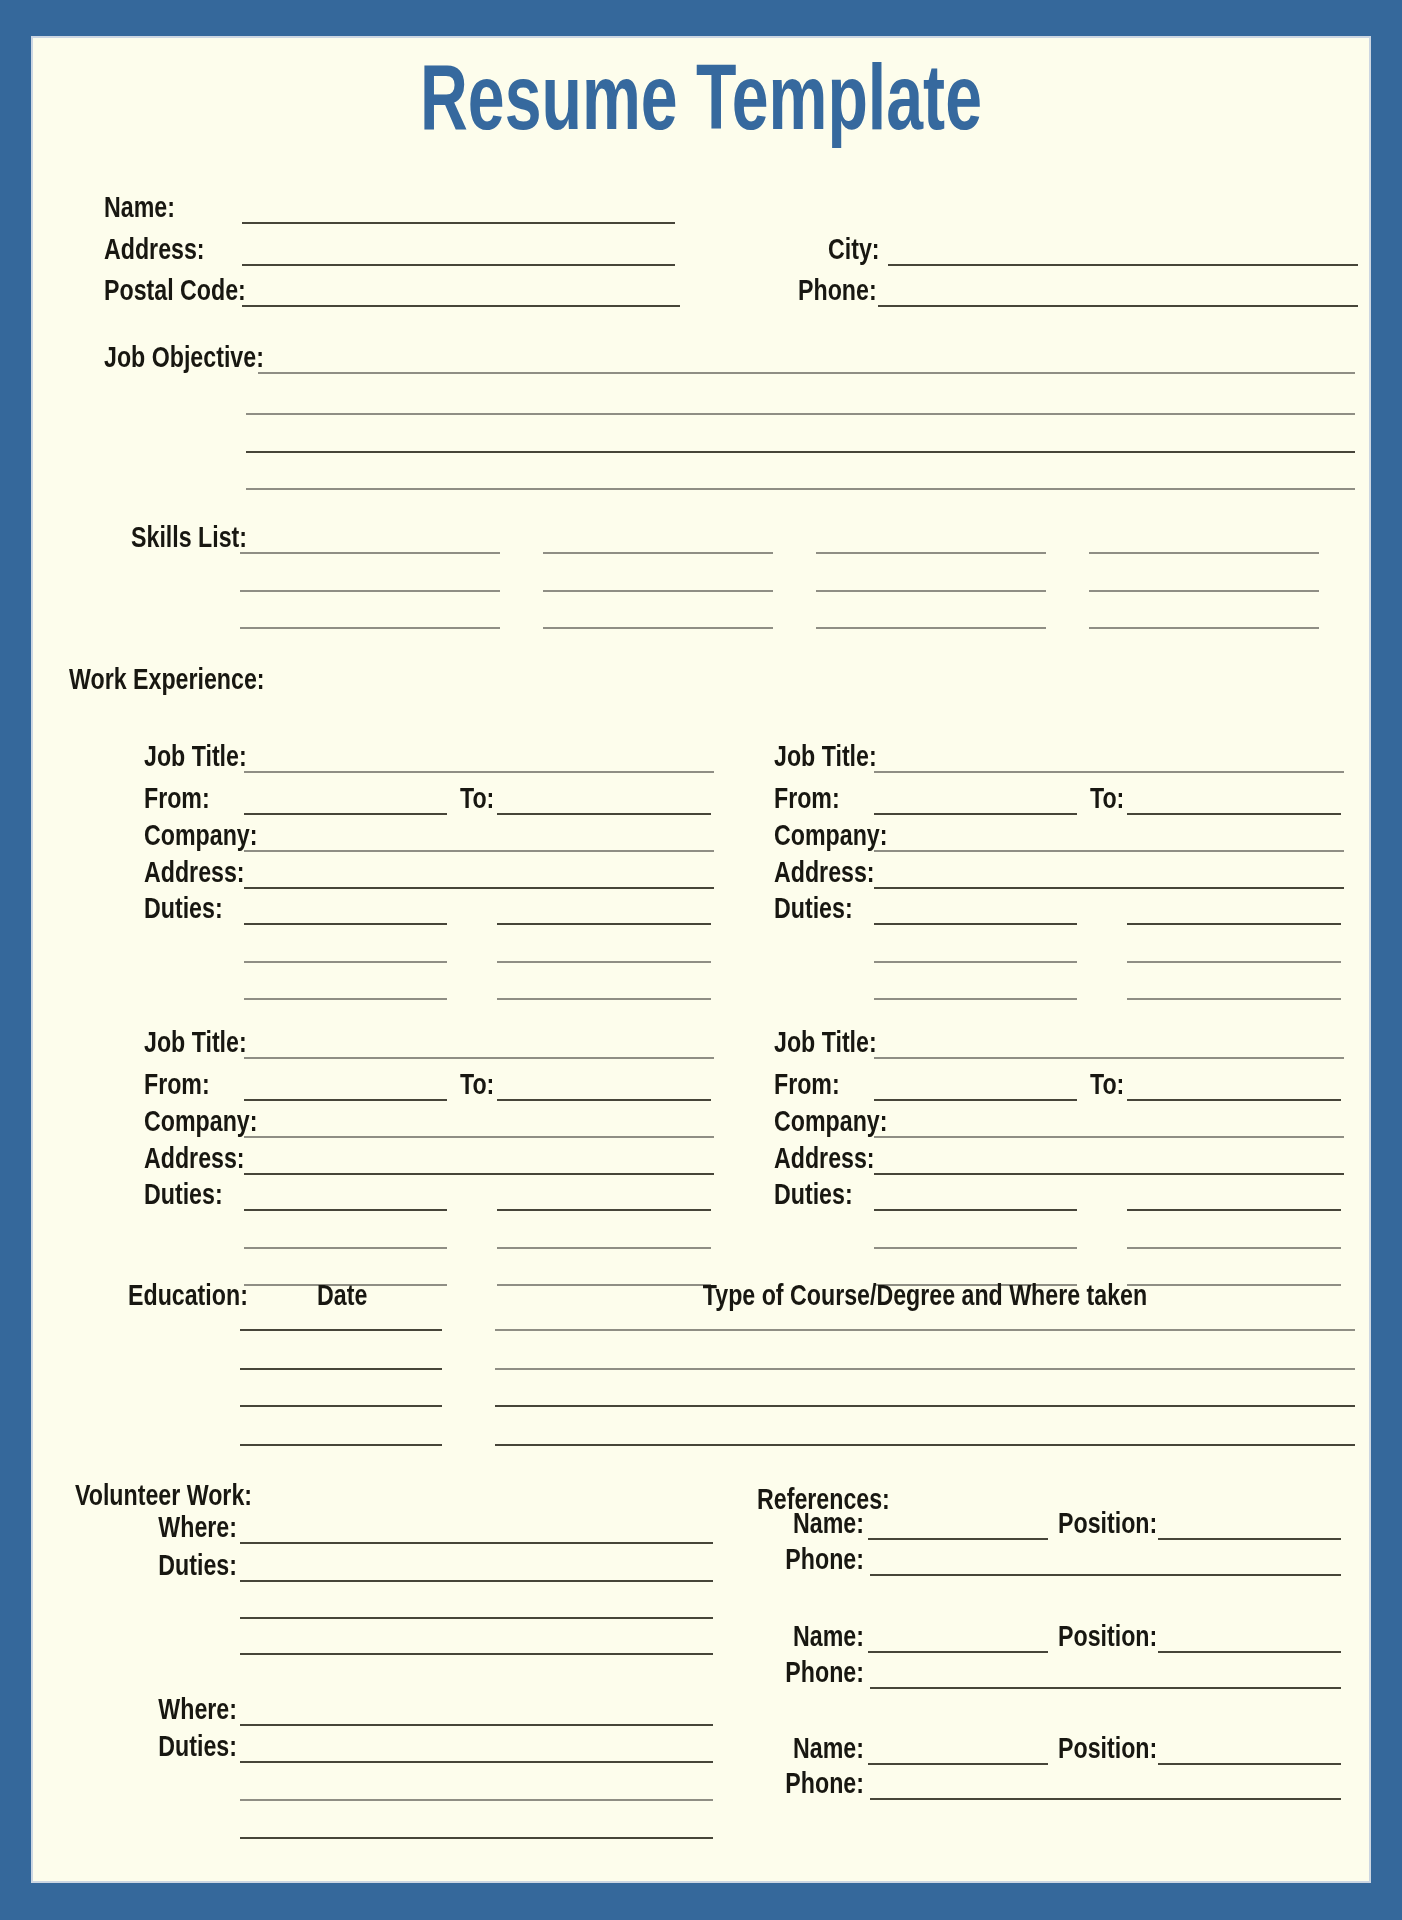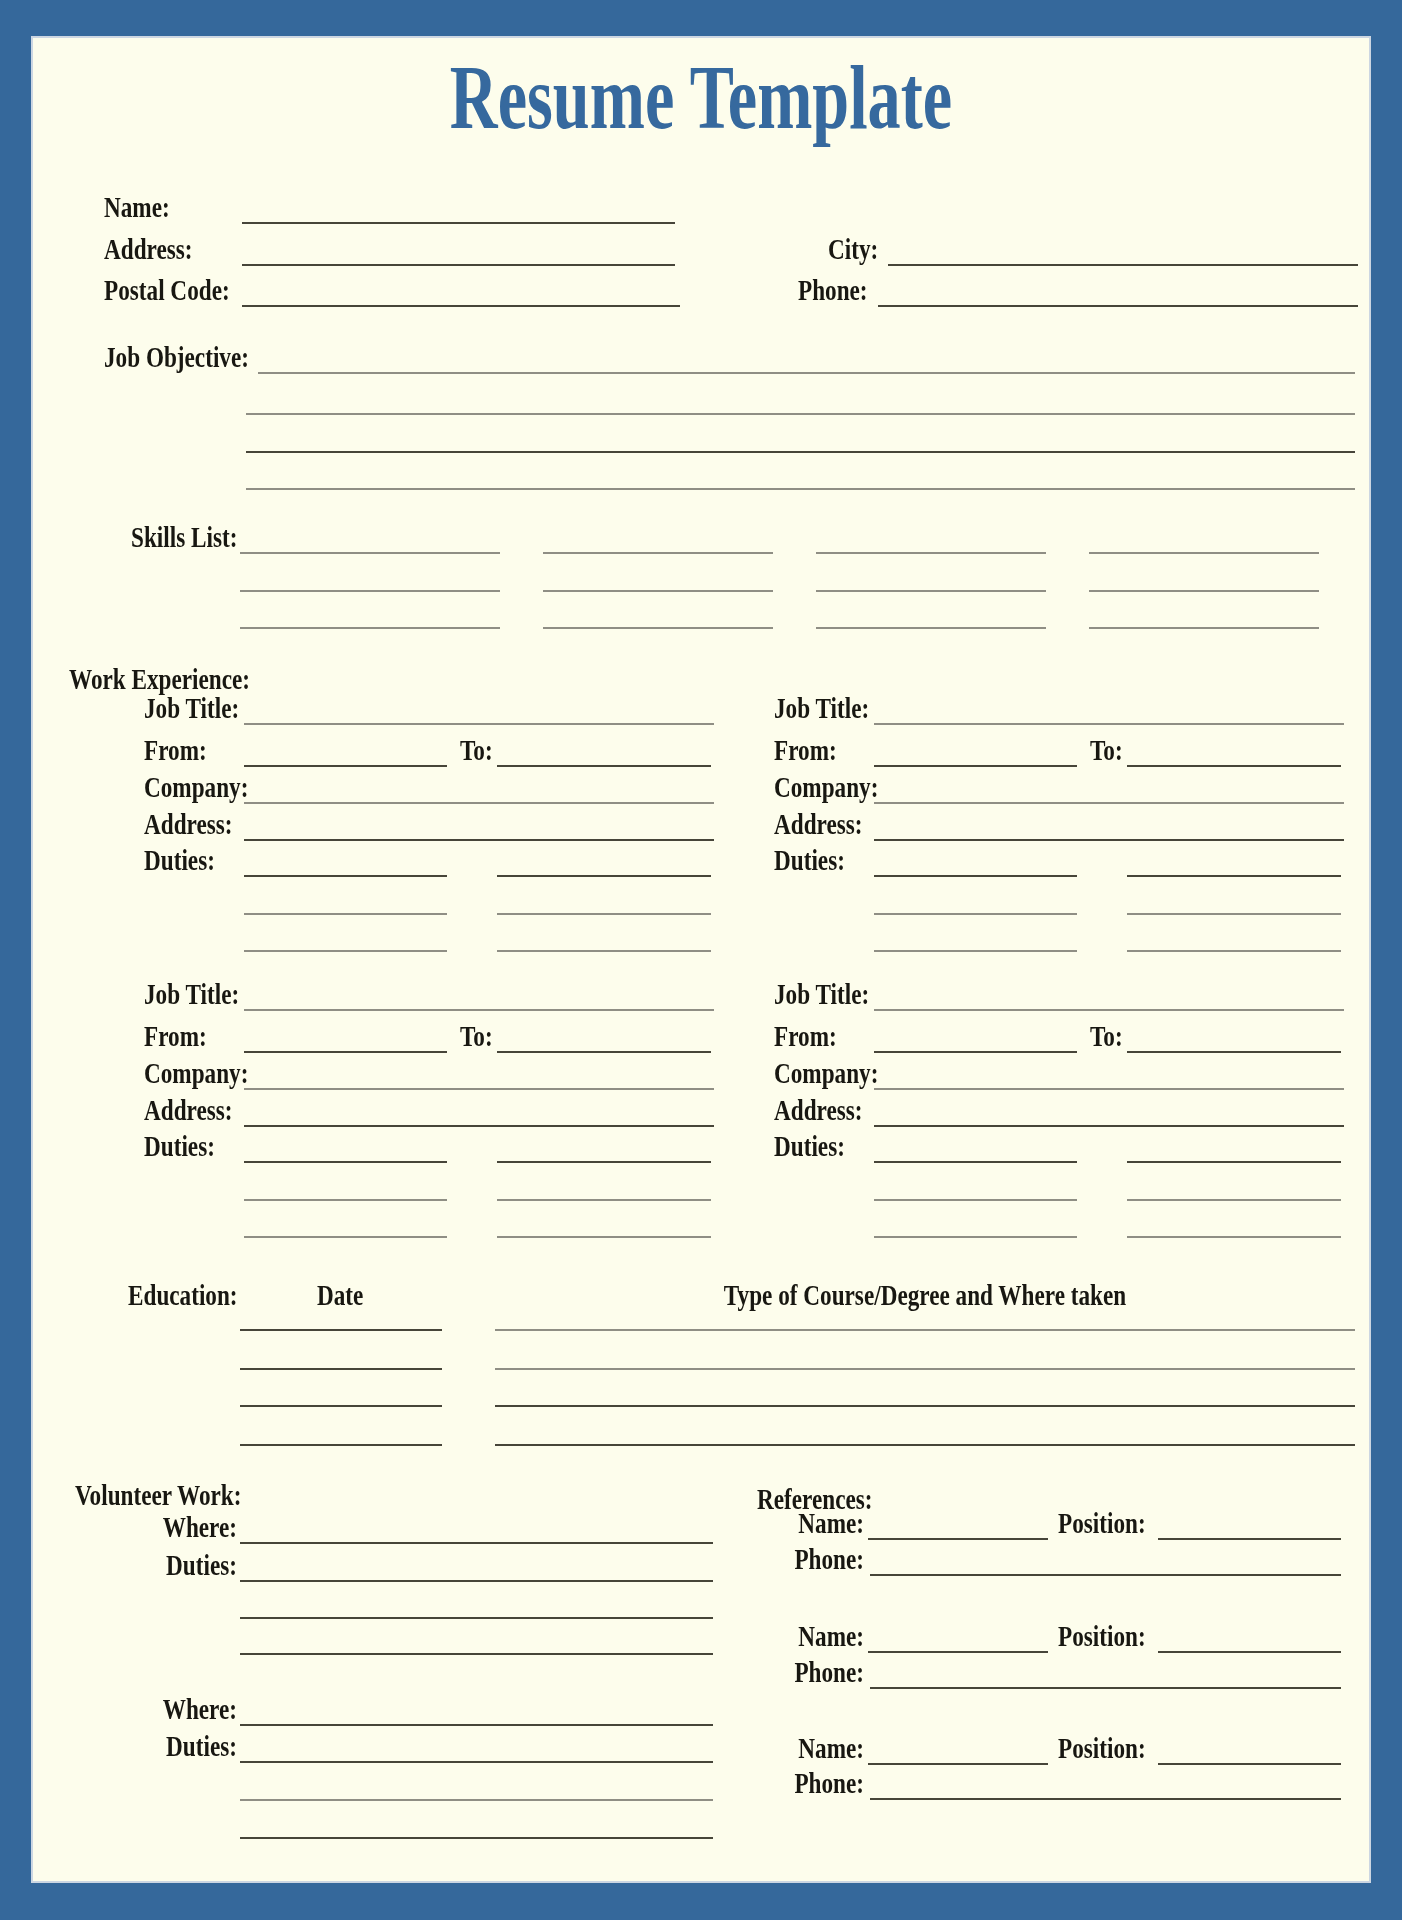--- a/index.html
+++ b/index.html
@@ -1,35 +1,35 @@
 <!DOCTYPE html>
 <html style="--frame: #35689b; --title: #36699e; --paper: #fdfdec; --ink: #181711; --lnd: #474539; --lnm: #8f8e84;"><head>
 <meta charset="utf-8">
 <style>
   :root{
     --frame:#35689b; --paper:#fdfdec; --title:#36699e;
     --ink:#181711; --lnd:#474539; --lnm:#8f8e84;
   }
   html,body{margin:0;padding:0;background:#e8e8e8;}
   .page{position:relative;width:1402px;height:1920px;background:var(--paper);
-        font-family:Liberation Serif, serif;overflow:hidden;margin:0 auto;}
+        font-family:Liberation Sans, sans-serif;overflow:hidden;margin:0 auto;}
   .frame{position:absolute;inset:0;border:solid var(--frame);
          border-width:36px 31px 37px 31px;box-shadow:inset 0 0 0 2px #ccd6e2;
          pointer-events:none;z-index:5;}
   .title{position:absolute;left:0;right:0;top:48px;text-align:center;
          font-weight:700;font-size:92px;line-height:98px;color:var(--title);
          transform:scaleX(0.72);transform-origin:50% 50%;white-space:nowrap;}
   .lbl{position:absolute;font-weight:700;font-size:29px;line-height:30px;
        color:var(--ink);white-space:nowrap;transform:scaleX(0.8);
        transform-origin:0 100%;}
   .lbl.r{text-align:right;transform-origin:100% 100%;}
   .lbl.c{text-align:center;transform-origin:50% 100%;}
   .ln{position:absolute;height:0;border-bottom:2px solid var(--lnd);}
   .ln.m{border-bottom-color:var(--lnm);}
-  .entry{position:absolute;width:600px;height:270px;}
+  .entry{position:absolute;width:600px;height:270px;margin-top:48px;}
   
   .e-lbl{position:absolute;left:0;font-weight:700;font-size:29px;line-height:30px;
          color:var(--ink);white-space:nowrap;transform:scaleX(0.8);transform-origin:0 100%;}
   .e-ln{position:absolute;height:0;border-bottom:2px solid var(--lnd);}
   .e-ln.m{border-bottom-color:var(--lnm);}
   .y0{top:0}.y1{top:42px}.y2{top:79px}.y3{top:116px}.y4{top:152px}
   .l-jt{left:100px;top:30px;width:470px}
   .l-from{left:100px;top:72px;width:203px}
   .lbl-to{left:316px;top:42px}
   .l-to{left:353px;top:72px;width:214px}

